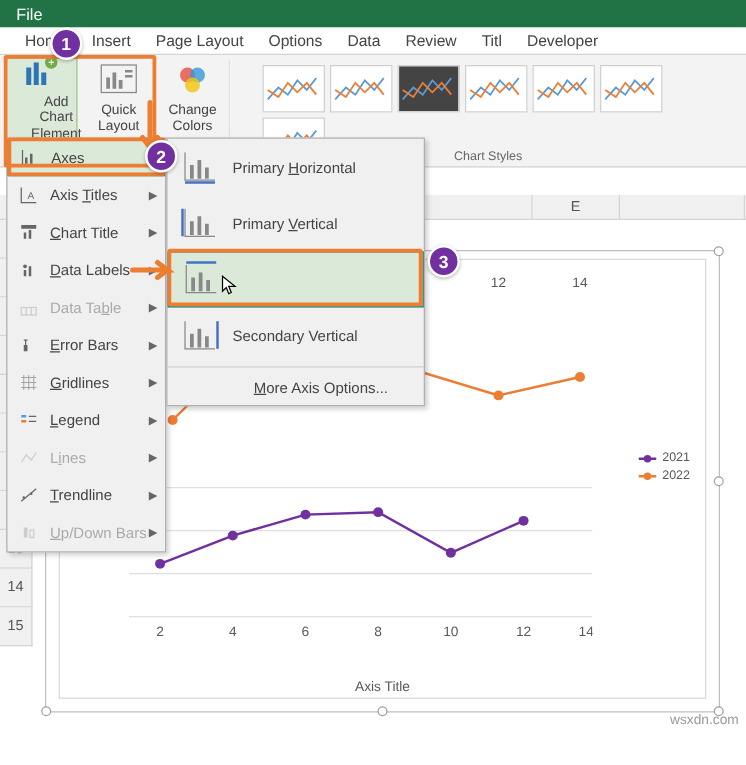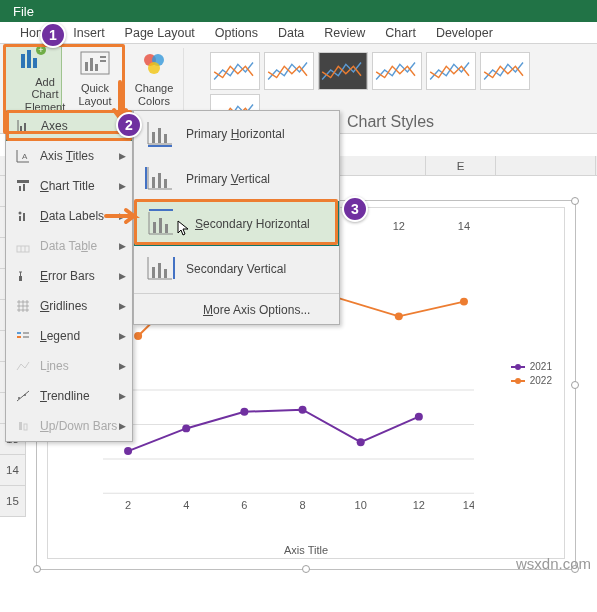--- a/index.html
+++ b/index.html
@@ -17,21 +17,21 @@
 .ribbon { height: 90px; background: #f3f3f3; border-bottom: 1px solid #d4d4d4; display: flex; position: relative; }
 .rib-group { display: flex; flex-direction: column; align-items: center; padding: 2px 4px 0 4px; position: relative; }
 .rib-sep { width: 1px; background: #e0e0e0; margin: 4px 0; }
 .rib-btn { display: flex; flex-direction: column; align-items: center; justify-content: center; text-align: center; font-size: 11px; color: #444; padding: 2px 4px; border: 1px solid transparent; }
 .rib-btn.active { background: #dbe9d8; border: 1px solid #9fc38f; }
 .rib-btn .drop { font-size: 8px; margin-left: 2px; }
 .rib-icon { width: 32px; height: 32px; display: flex; align-items: center; justify-content: center; margin-bottom: 2px; }
 .chart-previews { display: flex; gap: 4px; padding: 6px 4px; flex-wrap: wrap; width: 370px; }
 .chart-prev { width: 50px; height: 38px; background: #fff; border: 1px solid #d0d0d0; position: relative; }
 .chart-prev svg { width: 100%; height: 100%; }
-.group-label { position: absolute; bottom: 2px; font-size: 16px; color: #666; width: 100%; text-align: center; }
+.group-label { position: absolute; bottom: 2px; font-size: 10px; color: #666; width: 100%; text-align: center; }
 
 
 .hl { position: absolute; border: 3px solid #ed7d31; border-radius: 2px; pointer-events: none; z-index: 50; }
 
 
 .marker { position: absolute; width: 26px; height: 26px; border-radius: 50%; background: #7030a0; color: #fff; display: flex; align-items: center; justify-content: center; font-size: 14px; font-weight: bold; z-index: 60; border: 2px solid #fff; box-shadow: 0 1px 3px rgba(0,0,0,.3); }
 
 
 .menu { position: absolute; background: #f0f0f0; border: 1px solid #b0b0b0; box-shadow: 2px 2px 4px rgba(0,0,0,.2); z-index: 40; }
 .menu1 { left: 5px; top: 110px; width: 128px; }
@@ -61,37 +61,37 @@
 .chartobj { position: absolute; left: 36px; top: 200px; width: 540px; height: 370px; background: #fff; border: 1px solid #bfbfbf; z-index: 30; }
 .chart-sel { position: absolute; width: 8px; height: 8px; background: #fff; border: 1px solid #a0a0a0; border-radius: 50%; }
 .chart-inner { position: absolute; left: 10px; top: 6px; right: 10px; bottom: 10px; border: 1px solid #d9d9d9; }
 .axistitle-v { position: absolute; left: 2px; top: 50%; transform: translateY(-50%) rotate(-90deg); transform-origin: center; font-size: 11px; color: #595959; width: 60px; text-align: center; }
 .axistitle-h { position: absolute; bottom: 2px; left: 50%; transform: translateX(-50%); font-size: 11px; color: #595959; }
 .legend { position: absolute; right: 12px; top: 150px; font-size: 10px; color: #595959; }
 .legend div { display: flex; align-items: center; gap: 5px; margin: 3px 0; }
 .legend .swatch { width: 14px; height: 2px; position: relative; }
 .legend .swatch::after { content: ""; width: 6px; height: 6px; border-radius: 50%; position: absolute; left: 4px; top: -2px; }
 .plot { position: absolute; left: 55px; top: 10px; right: 90px; bottom: 45px; }
-.watermark { position: absolute; right: 6px; bottom: 40px; font-size: 15px; color: #999; z-index: 70; margin-top: 28px; }
+.watermark { position: absolute; right: 6px; bottom: 30px; font-size: 11px; color: #999; z-index: 70; margin-top: 28px; }
 </style>
 </head>
 <body>
 
 <div class="titlebar">
   <div class="file">File</div>
 </div>
 
 <div class="tabs">
   <div class="tab">Home</div>
   <div class="tab">Insert</div>
   <div class="tab">Page Layout</div>
   <div class="tab">Options</div>
   <div class="tab">Data</div>
   <div class="tab">Review</div>
-  <div class="tab">Chart</div>
+  <div class="tab">Titl</div>
   <div class="tab">Developer</div>
 </div>
 
 <div class="ribbon">
   <div class="rib-group">
     <div class="rib-btn active" style="width:58px;height:72px;">
       <div class="rib-icon">
         <svg viewBox="0 0 32 32">
             <rect x="4" y="12" width="4" height="14" fill="#2e75b6"></rect>
             <rect x="10" y="8" width="4" height="18" fill="#2e75b6"></rect>
@@ -341,21 +341,20 @@
           <rect x="14" y="10" width="3" height="15" fill="#888"></rect>
           <rect x="20" y="16" width="3" height="9" fill="#888"></rect>
           <line x1="4" y1="2" x2="28" y2="2" stroke="#4472c4" stroke-width="2"></line>
         </svg>
       </span>
     <span style="position:absolute;left:42px;top:18px;">
       <svg width="14" height="18">
           <path d="M1,1 L1,13 L4,10 L6,15 L8,14 L6,9 L11,9 Z" fill="#fff" stroke="#000" stroke-width="1"></path>
         </svg>
     </span>
-    <span style="margin-left:8px;"><span class="menu-underline">S</span>econdary Horizontal</span>
   </div>
   <div class="menu-item">
     <span class="mi-icon">
         <svg width="32" height="32">
           <path d="M4,4 L4,26 L28,26" stroke="#888" fill="none"></path>
           <rect x="8" y="14" width="3" height="11" fill="#888"></rect>
           <rect x="14" y="10" width="3" height="15" fill="#888"></rect>
           <rect x="20" y="16" width="3" height="9" fill="#888"></rect>
           <line x1="30" y1="4" x2="30" y2="26" stroke="#4472c4" stroke-width="2"></line>
         </svg>

